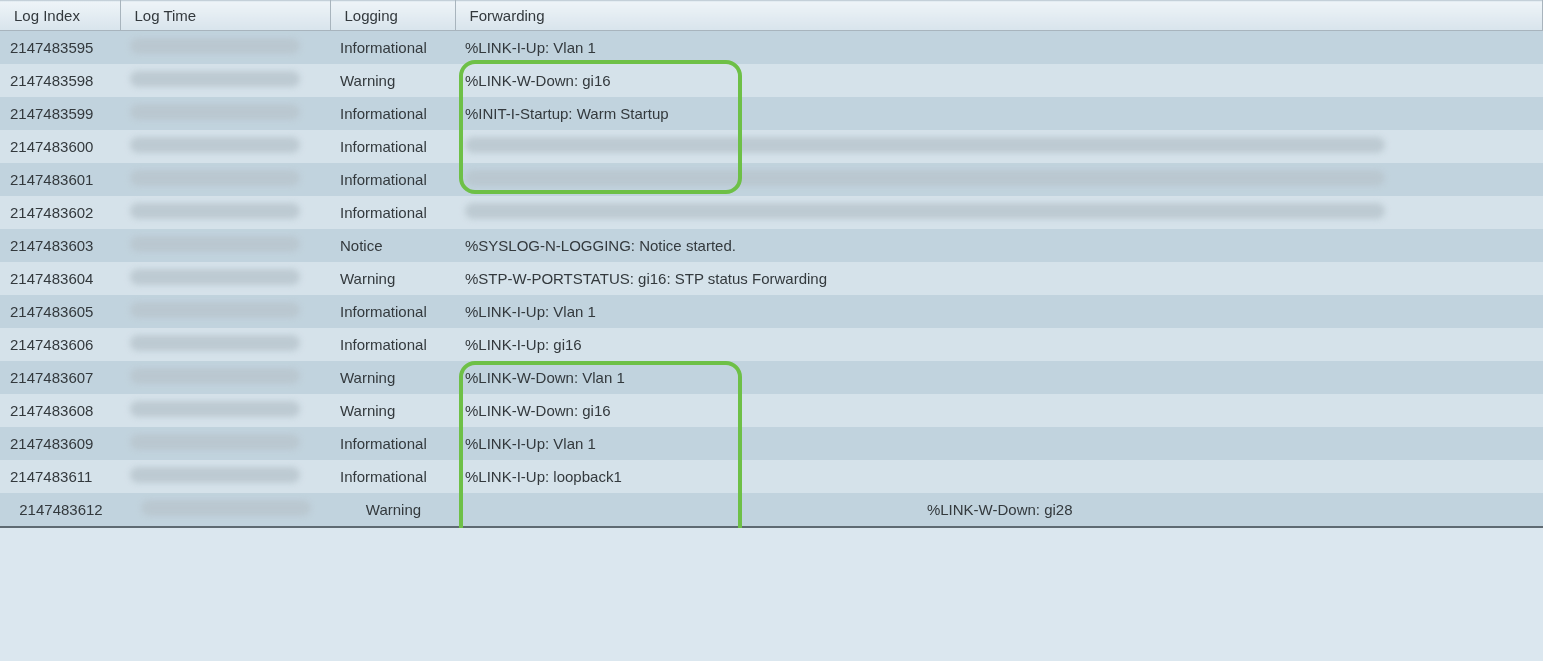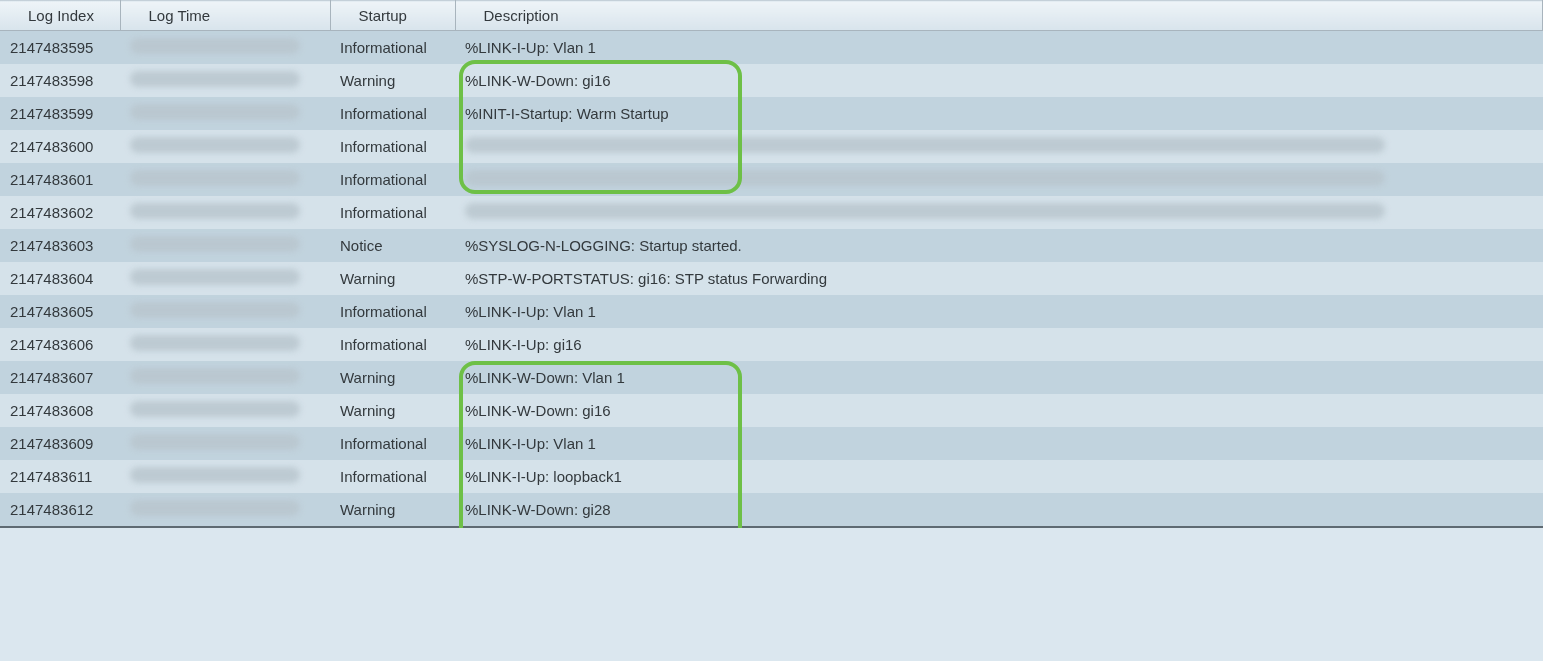--- a/index.html
+++ b/index.html
@@ -13,21 +13,21 @@
   }
   .log-table {
     width: 100%;
     border-collapse: collapse;
     table-layout: fixed;
     position: relative;
   }
   .log-table th {
     text-align: left;
     font-weight: normal;
-    padding: 6px 8px 6px 28px;
+    padding: 6px 8px 6px 14px;
     background: linear-gradient(#eef4f8, #d8e4ec);
     border-right: 1px solid #a8b4bd;
     border-bottom: 1px solid #a8b4bd;
     border-top: 1px solid #c4d0d9;
     white-space: nowrap;
     overflow: hidden;
   }
   .log-table td {
     padding: 7px 8px 7px 10px;
     white-space: nowrap;
@@ -58,39 +58,39 @@
   
   .hl {
     position: absolute;
     border: 4px solid #6ec047;
     border-radius: 16px;
     pointer-events: none;
   }
   .hl1 { left: 459px; top: 60px;  width: 283px; height: 134px; }
   .hl2 { left: 459px; top: 361px; width: 283px; height: 201px; }
 
-  .last-row td { border-bottom: 2px solid #5e6a72; }
+  .last-row td { border-bottom: 2px solid #5e6a72; text-align: center; }
 </style>
 </head>
 <body>
 
 <div style="position:relative">
 <table class="log-table">
   <colgroup>
     <col class="col-index">
         <col class="col-time">
         <col class="col-sev">
         <col class="col-desc">
   </colgroup>
   <thead>
     <tr>
       <th>Log Index</th>
       <th>Log Time</th>
-      <th>Startup</th>
-      <th>Description</th>
+      <th>Logging</th>
+      <th>Forwarding</th>
     </tr>
   </thead>
   <tbody id="log-body">
         <tr>
           <td>2147483595</td>
           <td><span class="redact"></span></td>
           <td>Informational</td>
           <td>%LINK-I-Up:  Vlan 1</td>
         </tr>
         <tr>
@@ -120,21 +120,21 @@
         <tr>
           <td>2147483602</td>
           <td><span class="redact"></span></td>
           <td>Informational</td>
           <td><span class="redact long"></span></td>
         </tr>
         <tr>
           <td>2147483603</td>
           <td><span class="redact"></span></td>
           <td>Notice</td>
-          <td>%SYSLOG-N-LOGGING: Startup started.</td>
+          <td>%SYSLOG-N-LOGGING: Notice started.</td>
         </tr>
         <tr>
           <td>2147483604</td>
           <td><span class="redact"></span></td>
           <td>Warning</td>
           <td>%STP-W-PORTSTATUS: gi16: STP status Forwarding</td>
         </tr>
         <tr>
           <td>2147483605</td>
           <td><span class="redact"></span></td>

